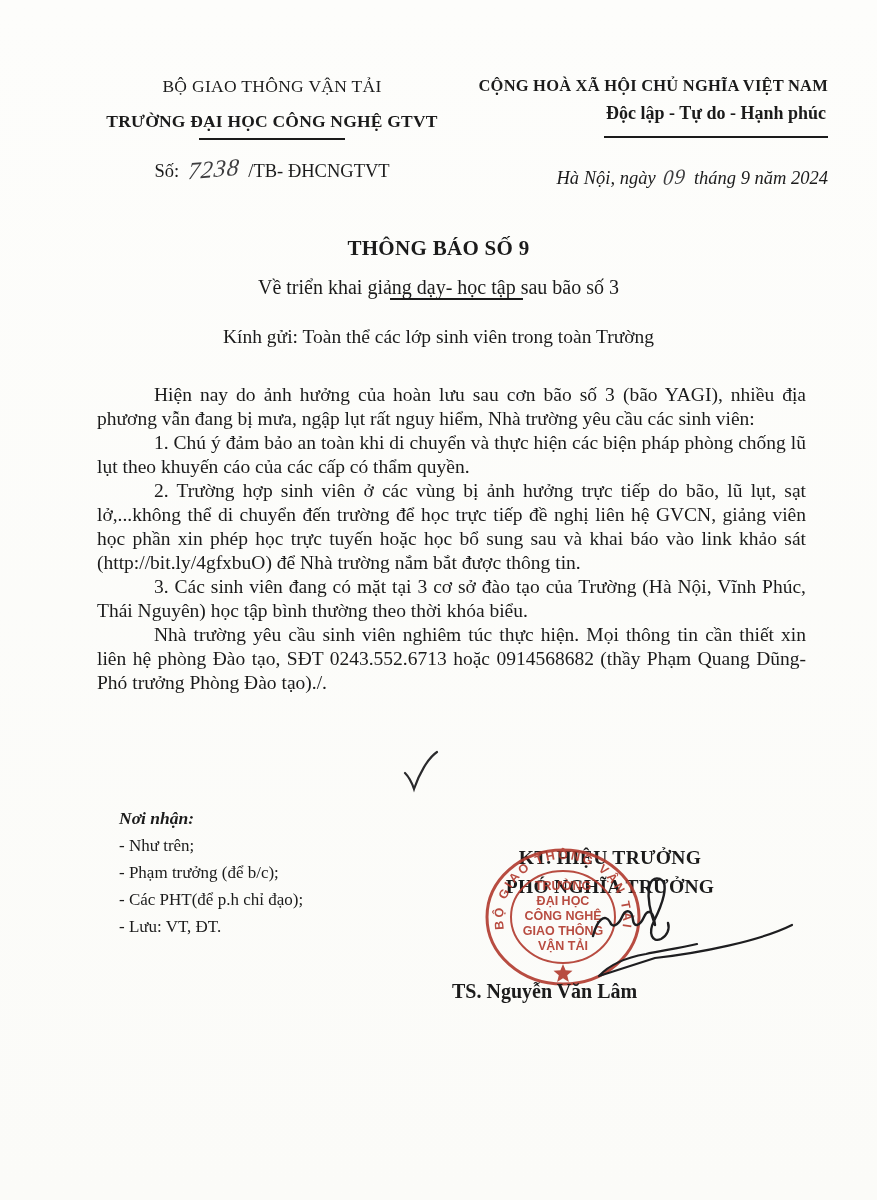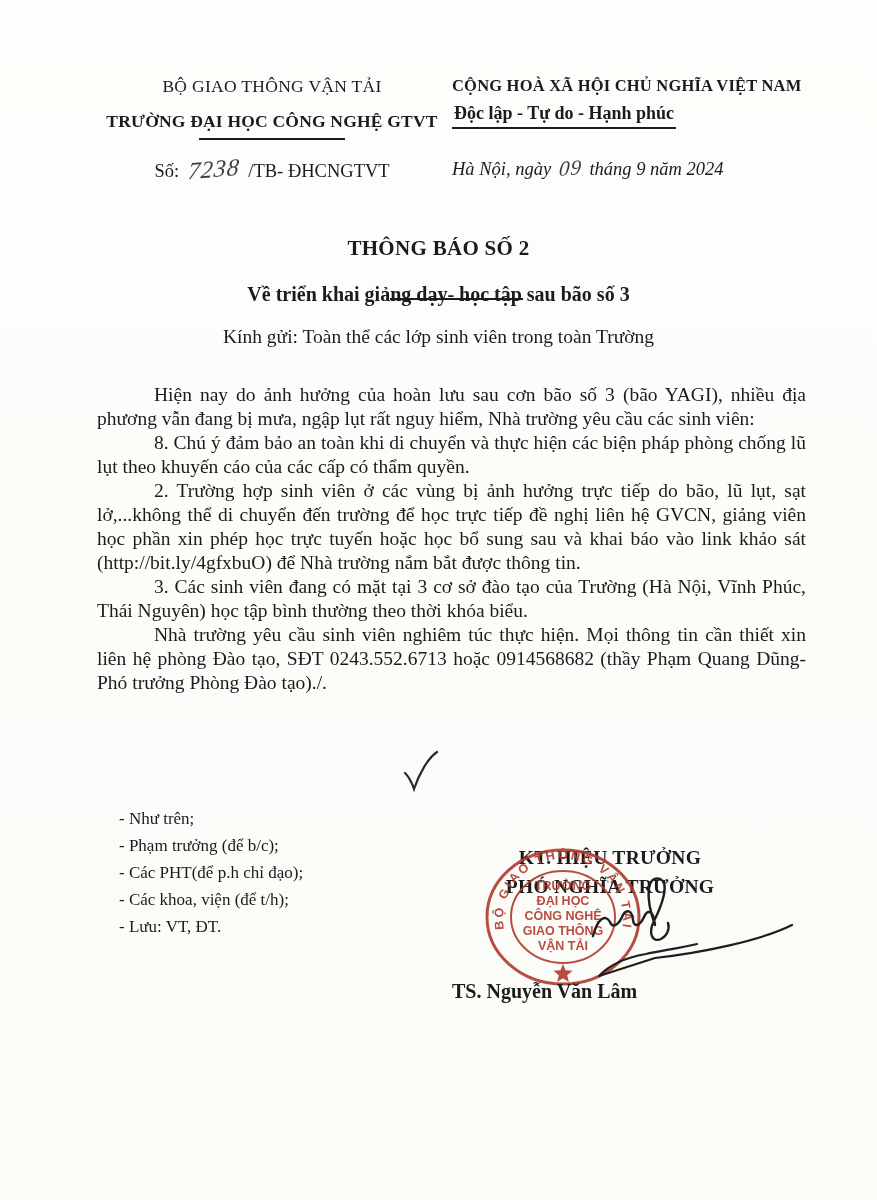--- a/index.html
+++ b/index.html
@@ -20,43 +20,43 @@
     position: absolute; top: 76px; left: 62px; width: 420px;
     text-align: center;
   }
   .header-left .ministry { font-size: 17.5px; letter-spacing: 0.3px; }
   .header-left .school   { font-size: 17.5px; font-weight: bold; margin-top: 14px; letter-spacing: 0.2px; }
   .header-left .school-underline { width: 146px; height: 2px; background: #1b1b1b; margin: 6px auto 0; }
   .header-left .so-line  { margin-top: 17px; font-size: 18.5px; }
 
   .header-right {
     position: absolute; top: 76px; left: 452px; width: 376px;
-    text-align: left;
+    text-align: right;
   }
   .header-right .country { font-size: 16.5px; font-weight: bold; letter-spacing: 0.2px; }
   .header-right .motto   { display: inline-block; font-size: 18px; font-weight: bold;
-                           border-bottom: 2px solid #1b1b1b; padding: 2px 2px 3px; margin-top: 5px; }
+                           border-bottom: 2px solid #1b1b1b; padding: 2px 2px 12px; margin-top: 5px; }
   .header-right .date-line { margin-top: 29px; font-size: 18.5px; font-style: italic; }
 
   .hand {
     display: inline-block;
     font-style: italic;
     color: #3d3d3f;
     transform: rotate(-5deg) skewX(-10deg);
     font-size: 24px;
     line-height: 1;
     margin: 0 4px;
     letter-spacing: 1px;
   }
   .hand.small { font-size: 21px; margin: 0 3px; }
 
   
   .title-block { position: absolute; top: 236px; left: 0; width: 877px; text-align: center; }
   .title-block .t1 { font-size: 21px; font-weight: bold; letter-spacing: 0.3px; }
-  .title-block .t2 { font-size: 20px; font-weight: bold; margin-top: 22px; }
+  .title-block .t2 { font-size: 20px; font-weight: normal; margin-top: 15px; }
   .title-underline { position: absolute; left: 390px; top: 298px; width: 133px; height: 2px; background: #1b1b1b; }
 
   .salutation {
     position: absolute; top: 326px; left: 0; width: 877px;
     text-align: center; font-size: 19.5px;
   }
 
   
   .body-text {
     position: absolute; top: 383px; left: 97px; width: 709px;
@@ -104,44 +104,44 @@
     <div class="country">CỘNG HOÀ XÃ HỘI CHỦ NGHĨA VIỆT NAM</div>
     <div><span class="motto">Độc lập - Tự do - Hạnh phúc</span></div>
     <div class="date-line">
       <span>Hà Nội, ngày</span>
       <span class="hand small">09</span>
       <span>tháng 9 năm 2024</span>
     </div>
   </div>
 
   <div class="title-block">
-    <div class="t1">THÔNG BÁO SỐ 2</div>
+    <div class="t1">THÔNG BÁO SỐ 9</div>
     <div class="t2">Về triển khai giảng dạy- học tập sau bão số 3</div>
   </div>
   <div class="title-underline"></div>
 
   <div class="salutation">Kính gửi: Toàn thể các lớp sinh viên trong toàn Trường</div>
 
   <div class="body-text">
     <p>Hiện nay do ảnh hưởng của hoàn lưu sau cơn bão số 3 (bão YAGI), nhiều địa phương vẫn đang bị mưa, ngập lụt rất nguy hiểm, Nhà trường yêu cầu các sinh viên:</p>
-    <p>8. Chú ý đảm bảo an toàn khi di chuyển và thực hiện các biện pháp phòng chống lũ lụt theo khuyến cáo của các cấp có thẩm quyền.</p>
+    <p>1. Chú ý đảm bảo an toàn khi di chuyển và thực hiện các biện pháp phòng chống lũ lụt theo khuyến cáo của các cấp có thẩm quyền.</p>
     <p>2. Trường hợp sinh viên ở các vùng bị ảnh hưởng trực tiếp do bão, lũ lụt, sạt lở,...không thể di chuyển đến trường để học trực tiếp đề nghị liên hệ GVCN, giảng viên học phần xin phép học trực tuyến hoặc học bổ sung sau và khai báo vào link khảo sát (http://bit.ly/4gfxbuO) để Nhà trường nắm bắt được thông tin.</p>
     <p>3. Các sinh viên đang có mặt tại 3 cơ sở đào tạo của Trường (Hà Nội, Vĩnh Phúc, Thái Nguyên) học tập bình thường theo thời khóa biểu.</p>
     <p>Nhà trường yêu cầu sinh viên nghiêm túc thực hiện. Mọi thông tin cần thiết xin liên hệ phòng Đào tạo, SĐT 0243.552.6713 hoặc 0914568682 (thầy Phạm Quang Dũng- Phó trưởng Phòng Đào tạo)./.</p>
   </div>
 
   <svg class="check-svg" width="44" height="46" viewBox="0 0 44 46">
     <path d="M 7 25 C 11 29 14 35 16 41 C 21 26 30 10 39 4" fill="none" stroke="#2a2a2c" stroke-width="2.2" stroke-linecap="round"></path>
   </svg>
 
   <div class="recipients">
+    <div class="label">Nơi nhận:</div>
     <div>- Như trên;</div>
     <div>- Phạm trưởng (để b/c);</div>
     <div>- Các PHT(để p.h chỉ đạo);</div>
-    <div>- Các khoa, viện (để t/h);</div>
     <div>- Lưu: VT, ĐT.</div>
   </div>
 
   <div class="sign-block">
     <div class="pos1">KT. HIỆU TRƯỞNG</div>
     <div class="pos2">PHÓ NGHĨA TRƯỞNG</div>
   </div>
 
   <svg class="stamp-wrap" viewBox="0 0 160 145">
     <ellipse cx="80" cy="72" rx="76" ry="67" fill="none" stroke="#b13a2e" stroke-width="3"></ellipse>

